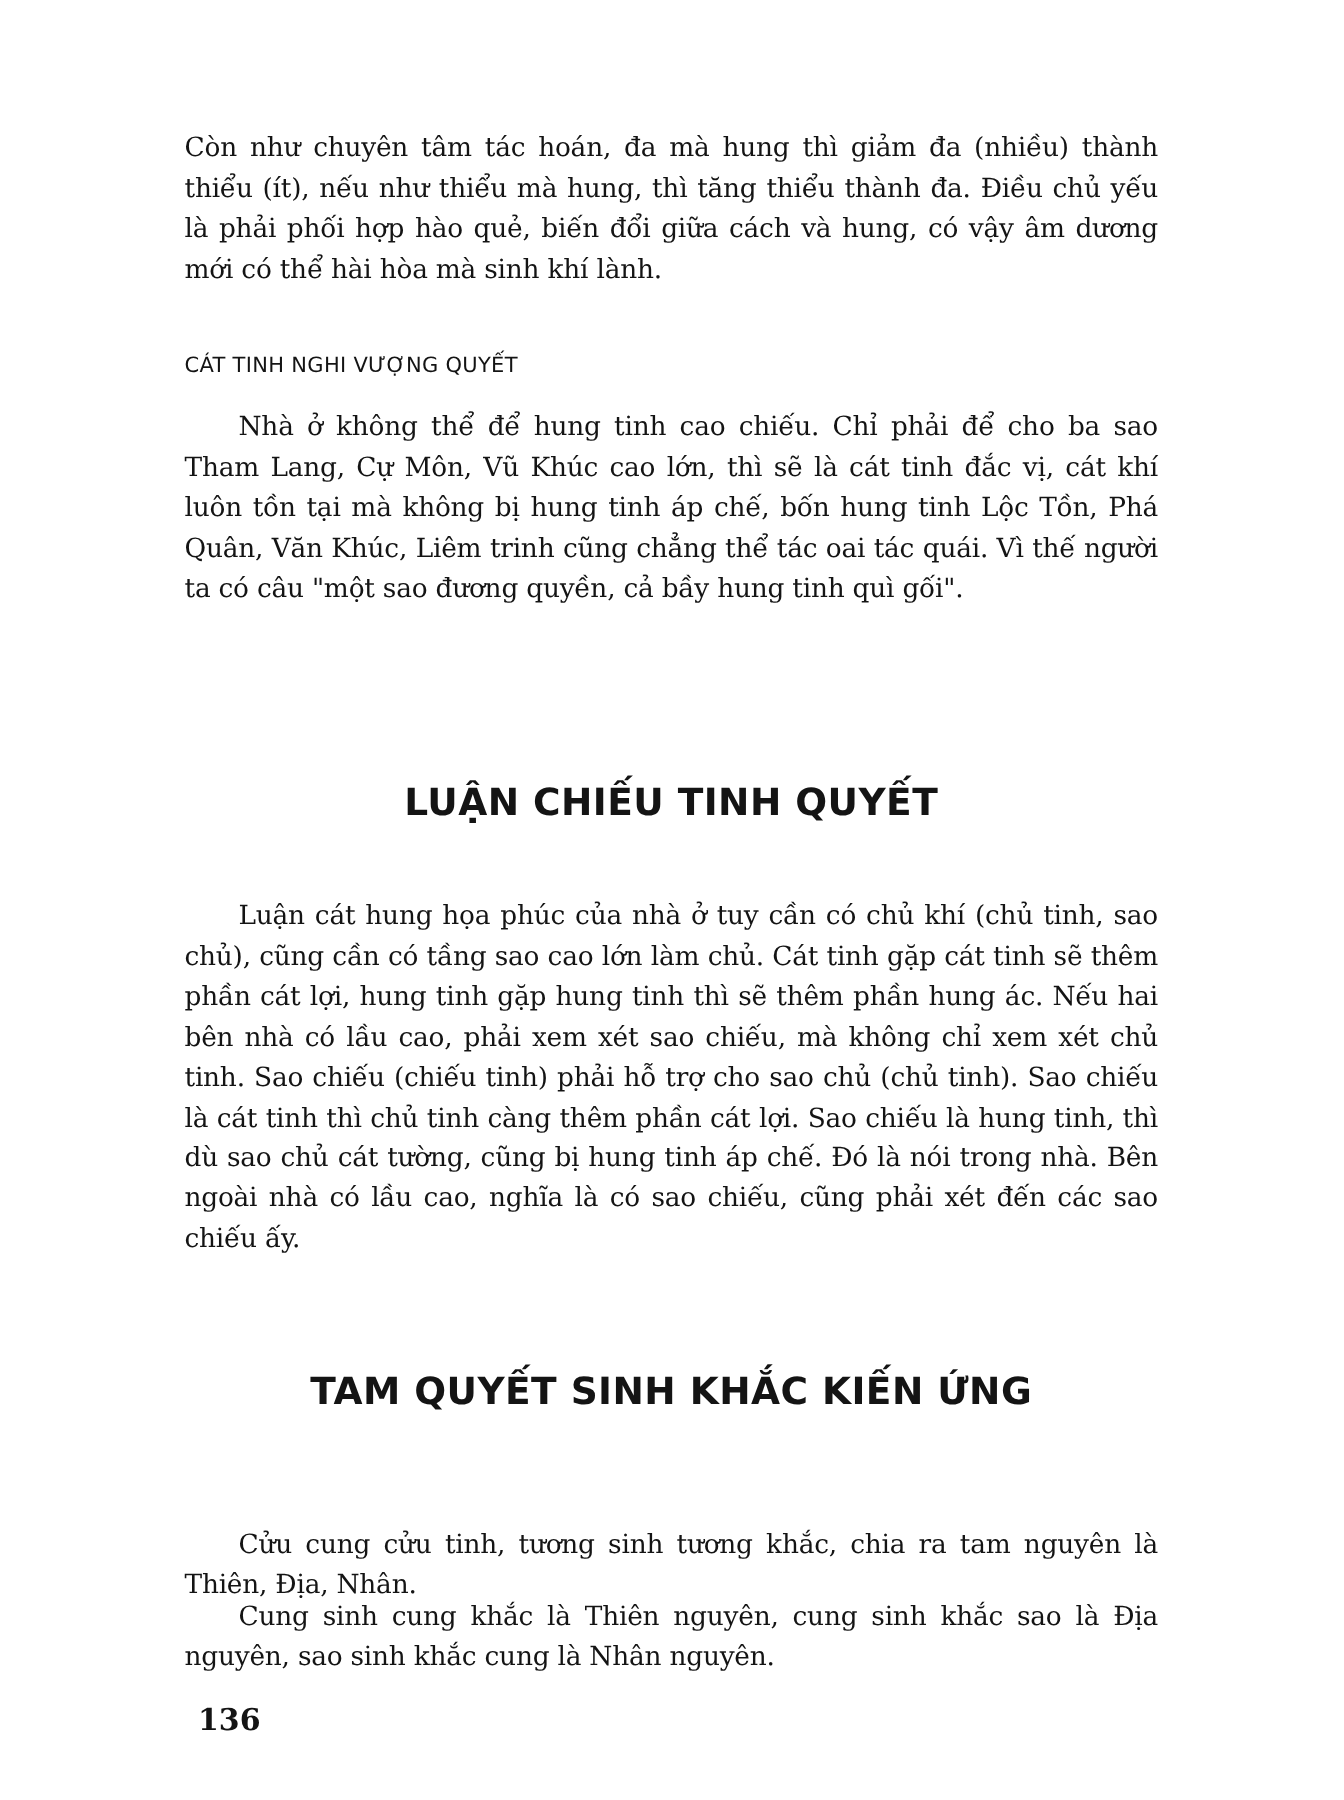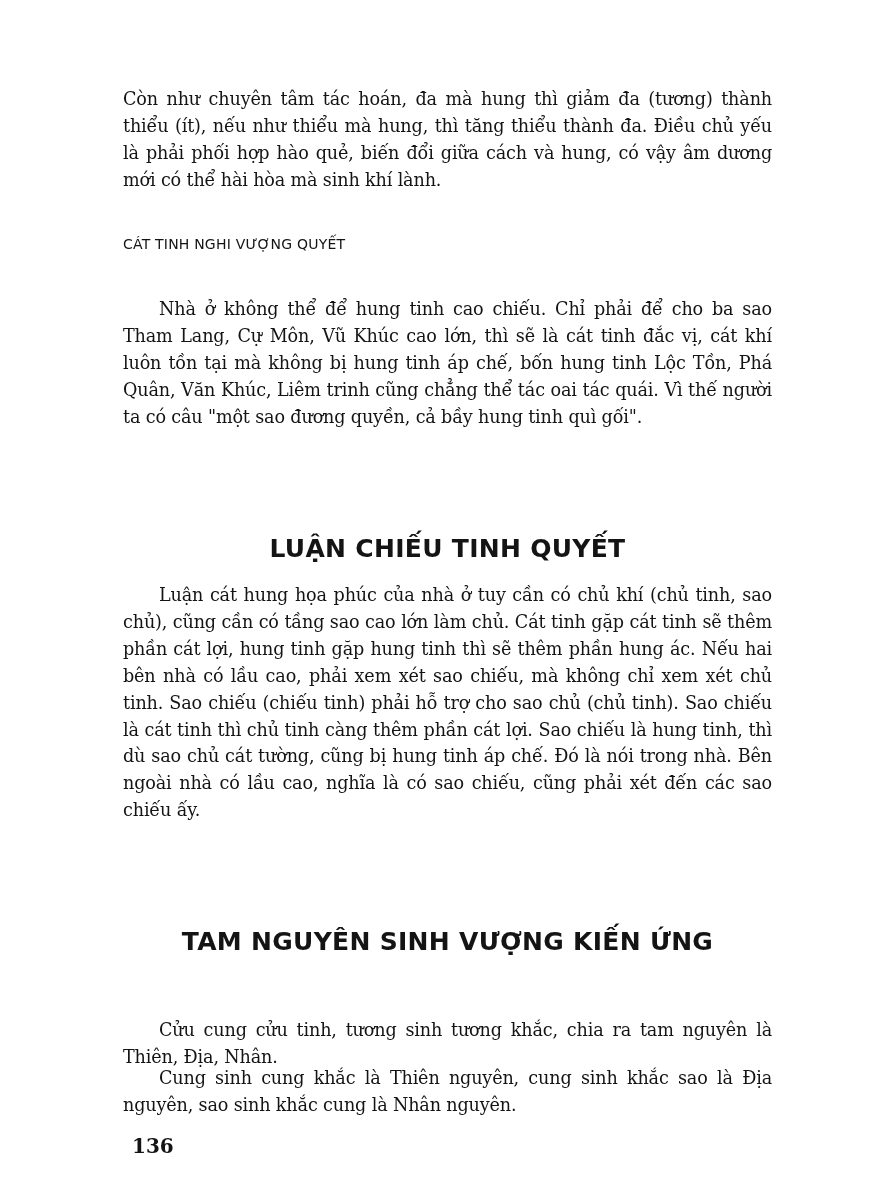--- a/index.html
+++ b/index.html
@@ -37,61 +37,61 @@
       letter-spacing: 0.2px;
       text-align: left;
       margin: 0;
       font-weight: normal;
     }
     .heading {
       font-family: "DejaVu Sans", "Liberation Sans", sans-serif;
       font-weight: bold;
       font-size: 25px;
       text-align: center;
-      margin: 14px;
+      margin: 0;
       letter-spacing: 0.3px;
     }
     .blk { position: absolute; left: 0; width: 649px; }
     .page-number {
       position: absolute;
       left: 128px;
       top: 1130px;
       font-family: "DejaVu Serif", "Liberation Serif", serif;
       font-size: 20px;
       font-weight: bold;
       margin: 4px;
     }
   </style>
 </head>
 <body>
 
 <div class="page">
 
   <div class="blk" style="top:0px;">
-    <p class="body">Còn như chuyên tâm tác hoán, đa mà hung thì giảm đa (tương) thành thiểu (ít), nếu như thiểu mà hung, thì tăng thiểu thành đa. Điều chủ yếu là phải phối hợp hào quẻ, biến đổi giữa cách và hung, có vậy âm dương mới có thể hài hòa mà sinh khí lành.</p>
+    <p class="body">Còn như chuyên tâm tác hoán, đa mà hung thì giảm đa (nhiều) thành thiểu (ít), nếu như thiểu mà hung, thì tăng thiểu thành đa. Điều chủ yếu là phải phối hợp hào quẻ, biến đổi giữa cách và hung, có vậy âm dương mới có thể hài hòa mà sinh khí lành.</p>
   </div>
 
   <div class="blk" style="top:150px;">
     <h3 class="sub-heading">CÁT TINH NGHI VƯỢNG QUYẾT</h3>
   </div>
 
-  <div class="blk" style="top:210px;">
+  <div class="blk" style="top:186px;">
     <p class="body indent">Nhà ở không thể để hung tinh cao chiếu. Chỉ phải để cho ba sao Tham Lang, Cự Môn, Vũ Khúc cao lớn, thì sẽ là cát tinh đắc vị, cát khí luôn tồn tại mà không bị hung tinh áp chế, bốn hung tinh Lộc Tồn, Phá Quân, Văn Khúc, Liêm trinh cũng chẳng thể tác oai tác quái. Vì thế người ta có câu "một sao đương quyền, cả bầy hung tinh quì gối".</p>
   </div>
 
   <div class="blk" style="top:434px;">
     <h2 class="heading">LUẬN CHIẾU TINH QUYẾT</h2>
   </div>
 
-  <div class="blk" style="top:496px;">
+  <div class="blk" style="top:512px;">
     <p class="body indent">Luận cát hung họa phúc của nhà ở tuy cần có chủ khí (chủ tinh, sao chủ), cũng cần có tầng sao cao lớn làm chủ. Cát tinh gặp cát tinh sẽ thêm phần cát lợi, hung tinh gặp hung tinh thì sẽ thêm phần hung ác. Nếu hai bên nhà có lầu cao, phải xem xét sao chiếu, mà không chỉ xem xét chủ tinh. Sao chiếu (chiếu tinh) phải hỗ trợ cho sao chủ (chủ tinh). Sao chiếu là cát tinh thì chủ tinh càng thêm phần cát lợi. Sao chiếu là hung tinh, thì dù sao chủ cát tường, cũng bị hung tinh áp chế. Đó là nói trong nhà. Bên ngoài nhà có lầu cao, nghĩa là có sao chiếu, cũng phải xét đến các sao chiếu ấy.</p>
   </div>
 
   <div class="blk" style="top:827px;">
-    <h2 class="heading">TAM NGUYÊN SINH VƯỢNG KIẾN ỨNG</h2>
+    <h2 class="heading">TAM QUYẾT SINH KHẮC KIẾN ỨNG</h2>
   </div>
 
   <div class="blk" style="top:903px;margin-top:28px;">
     <p class="body indent">Cửu cung cửu tinh, tương sinh tương khắc, chia ra tam nguyên là Thiên, Địa, Nhân.</p>
   </div>
 
   <div class="blk" style="top:962px;margin-top:17px;">
     <p class="body indent">Cung sinh cung khắc là Thiên nguyên, cung sinh khắc sao là Địa nguyên, sao sinh khắc cung là Nhân nguyên.</p>
   </div>
 

